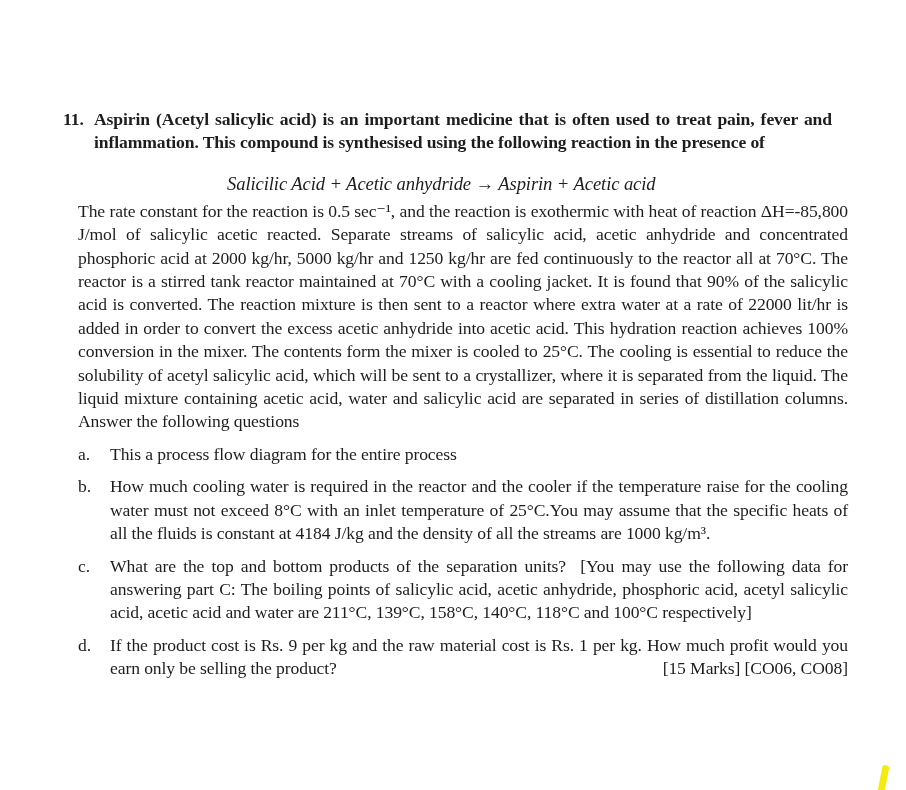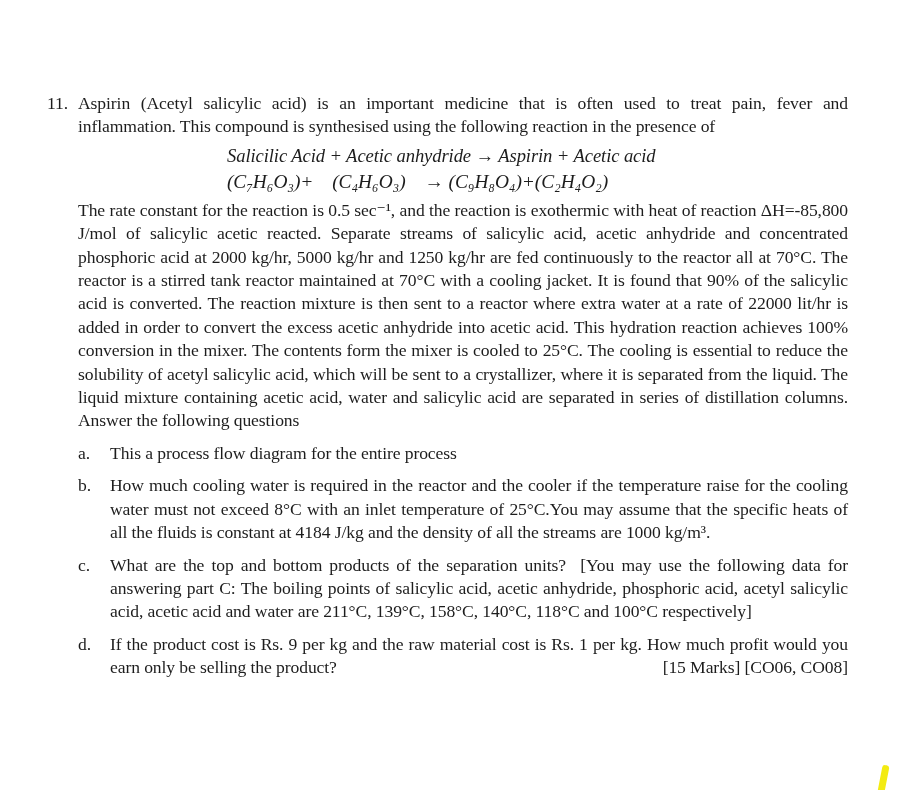--- a/index.html
+++ b/index.html
@@ -18,24 +18,25 @@
   }
   .doc {
     position: absolute;
     left: 47px; top: 92px;
     width: 801px;
     font-size: 17.6px;
     line-height: 23.4px;
     letter-spacing: -0.1px;
   }
   .intro {
-    margin: 0;
+    margin: 16px;
     padding-left: 31px;
     position: relative;
     text-align: justify;
+    font-weight: bold;
   }
   .qnum { position: absolute; left: 0; top: 0; }
   .equation {
     margin: 4px 0 4px 180px;
     font-style: italic;
     font-size: 18.6px;
   }
   .eq-words { line-height: 25px; white-space: nowrap; }
   .eq-formulas { line-height: 27px; font-size: 19.4px; white-space: nowrap; }
   .body-par {
@@ -65,21 +66,20 @@
 <div class="page">
   <div class="doc">
 
     <p class="intro">
       <span class="qnum">11.</span>
       <span>Aspirin (Acetyl salicylic acid) is an important medicine that is often used to treat pain, fever and inflammation. This compound is synthesised using the following reaction in the presence of</span>
     </p>
 
     <div class="equation">
       <div class="eq-words">Salicilic Acid + Acetic anhydride → Aspirin + Acetic acid</div>
-      <div class="eq-formulas">(C₇H₆O₃)+&nbsp;&nbsp;&nbsp;&nbsp;(C₄H₆O₃)&nbsp;&nbsp;&nbsp;&nbsp;→ (C₉H₈O₄)+(C₂H₄O₂)</div>
     </div>
 
     <p class="body-par">The rate constant for the reaction is 0.5 sec⁻¹, and the reaction is exothermic with heat of reaction ΔH=-85,800 J/mol of salicylic acetic reacted. Separate streams of salicylic acid, acetic anhydride and concentrated phosphoric acid at 2000 kg/hr, 5000 kg/hr and 1250 kg/hr are fed continuously to the reactor all at 70°C. The reactor is a stirred tank reactor maintained at 70°C with a cooling jacket. It is found that 90% of the salicylic acid is converted. The reaction mixture is then sent to a reactor where extra water at a rate of 22000 lit/hr is added in order to convert the excess acetic anhydride into acetic acid. This hydration reaction achieves 100% conversion in the mixer. The contents form the mixer is cooled to 25°C. The cooling is essential to reduce the solubility of acetyl salicylic acid, which will be sent to a crystallizer, where it is separated from the liquid. The liquid mixture containing acetic acid, water and salicylic acid are separated in series of distillation columns. Answer the following questions</p>
 
     <div class="item">
       <span class="ilabel">a.</span>
       <span class="itext">This a process flow diagram for the entire process</span>
     </div>
 
     <div class="item">

